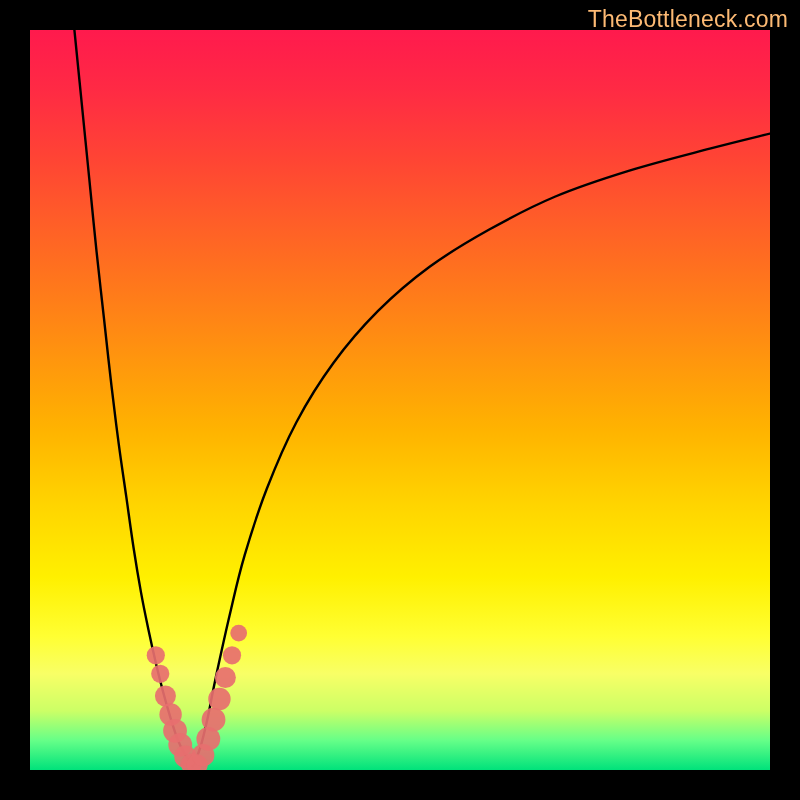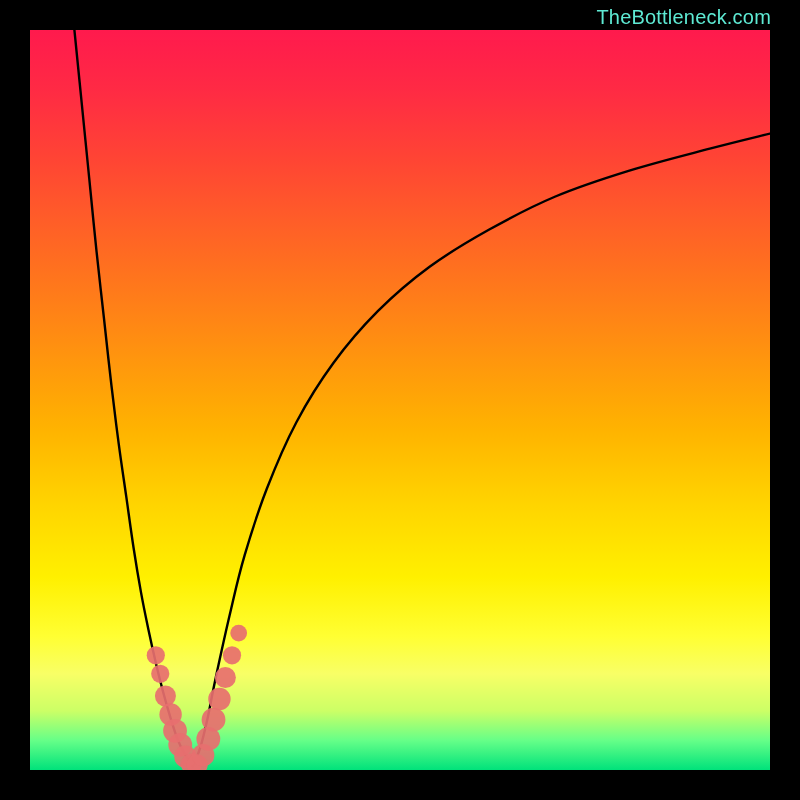--- a/index.html
+++ b/index.html
@@ -35,23 +35,23 @@
       #ffff33 82%,
       #f8ff66 87%,
       #ccff66 92%,
       #66ff88 96%,
       #00e27b 100%
     );
   }
   .watermark {
     position: absolute;
     top: 6px;
-    right: 29px;
-    color: #5eead4;
-    font-size: 20px;
+    right: 12px;
+    color: #fdba74;
+    font-size: 23px;
     font-weight: 500;
     letter-spacing: 0.2px;
     user-select: none;
   }
   svg {
     position: absolute;
     left: 0;
     top: 0;
   }
 </style>

